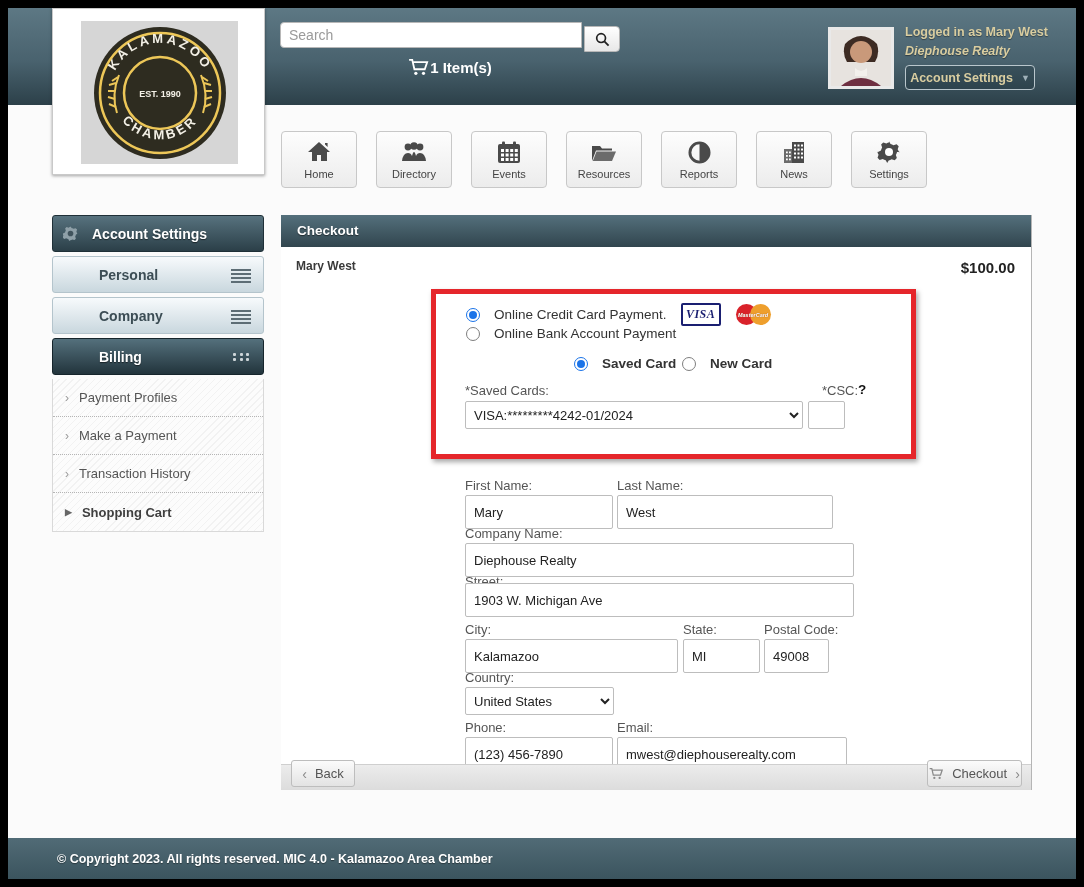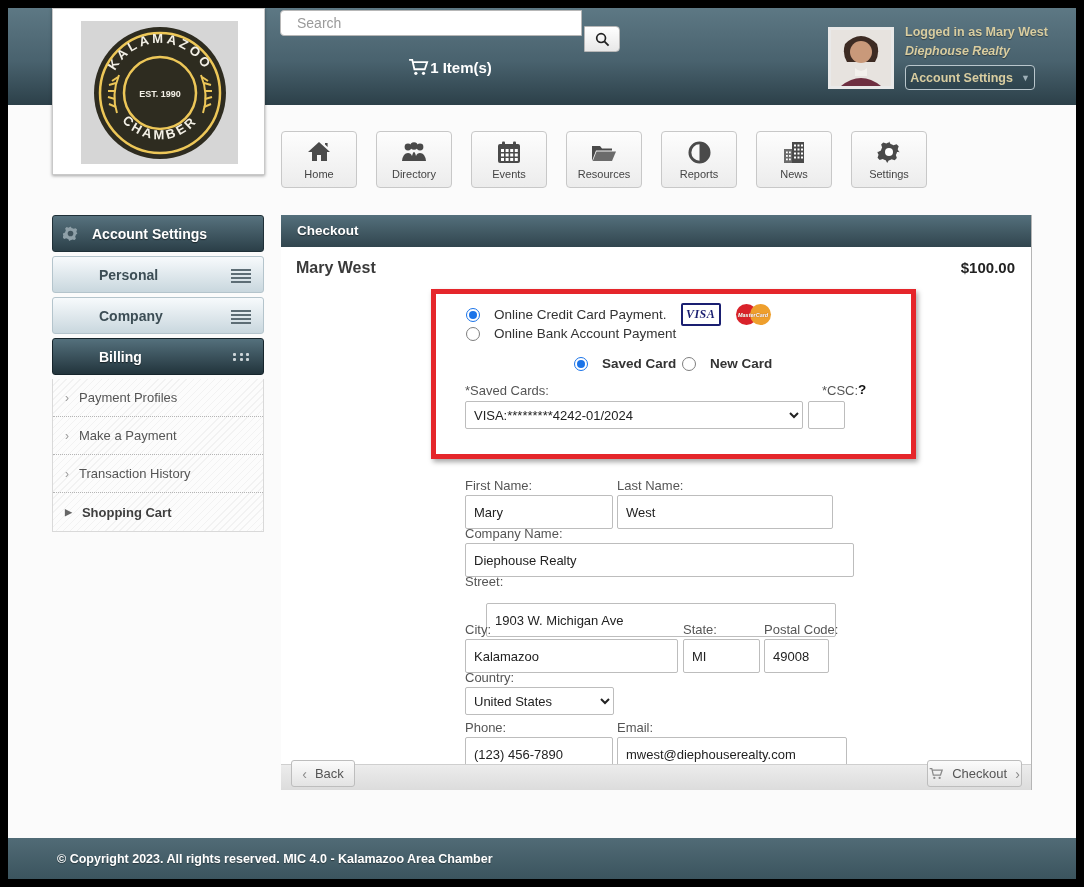--- a/index.html
+++ b/index.html
@@ -10,22 +10,22 @@
 
   
   .topbar { position:absolute; left:0; top:0; width:1068px; height:97px;
             background:linear-gradient(#5d7884,#49626e 55%,#2c4049); }
 
   .logo-card { position:absolute; left:44px; top:0; width:213px; height:167px;
                background:#fff; border:1px solid #c9c9c9; box-shadow:0 1px 3px rgba(0,0,0,.35); z-index:5; }
   .logo-inner { position:absolute; left:28px; top:12px; width:157px; height:143px; background:#d6d6d6;
                 display:flex; align-items:center; justify-content:center; }
 
-  .search-input { position:absolute; left:272px; top:2px; width:302px; height:26px;
-                  border:1px solid #b7b7b7; border-radius:4px 0 0 4px; padding:0 16px;
+  .search-input { position:absolute; left:272px; top:14px; width:302px; height:26px;
+                  border:1px solid #b7b7b7; border-radius:4px 0 0 4px; padding:0 8px;
                   font:14px "Liberation Sans",sans-serif; color:#333; background:#fff; }
   .search-input::placeholder { color:#9a9a9a; }
   .search-btn { position:absolute; left:576px; top:18px; width:36px; height:26px;
                 background:linear-gradient(#fff,#e8e8e8); border:1px solid #b7b7b7;
                 border-radius:0 4px 4px 0; cursor:pointer; display:flex; align-items:center; justify-content:center; }
   .cart-line { position:absolute; left:272px; top:50px; width:340px; text-align:center; color:#fff;
                font-size:15px; font-weight:bold; display:flex; align-items:center; justify-content:center; }
 
   .avatar { position:absolute; left:820px; top:19px; width:66px; height:62px;
             border:3px solid #e9e9e9; background:#dcd6d0; overflow:hidden; }
@@ -75,21 +75,21 @@
   .sub-item .bullet { color:#9a9a9a; font-size:12px; }
   .sub-item.bold { font-weight:bold; color:#3f3f3f; }
   .sub-item.bold .bullet { color:#666; font-size:9px; }
 
   
   .panel { position:absolute; left:273px; top:207px; width:751px; height:575px; background:#fff;
            border-right:1px solid #b5b5b5; border-bottom:1px solid #b5b5b5; }
   .panel-hdr { position:absolute; left:0; top:0; width:100%; height:32px;
                background:linear-gradient(#54707c,#31454e); color:#fff; font-size:13.5px; font-weight:bold;
                line-height:32px; padding-left:16px; text-shadow:0 1px 1px rgba(0,0,0,.5); }
-  .cust-name { position:absolute; left:15px; top:44px; font-size:16px; font-weight:bold; color:#3a3a3a; }
+  .cust-name { position:absolute; left:15px; top:44px; font-size:12px; font-weight:bold; color:#3a3a3a; }
   .amount { position:absolute; right:16px; top:44px; font-size:15px; font-weight:bold; color:#222; }
 
   .hl-red { position:absolute; left:150px; top:74px; width:485px; height:170px;
             border:5px solid #e5262b; box-shadow:2px 3px 5px rgba(0,0,0,.35); pointer-events:none; z-index:9; }
 
   .radio { width:14px; height:14px; border-radius:50%; border:1px solid #7e7e7e; background:#fff;
            display:inline-block; position:relative; flex:none; cursor:pointer; }
   .radio.checked { border-color:#1a73e8; }
   .radio.checked::after { content:""; position:absolute; left:2px; top:2px; right:2px; bottom:2px;
                           background:#1a73e8; border-radius:50%; }
@@ -399,21 +399,21 @@
 
       <div class="fld-label" style="left:184px; top:263px">First Name:</div>
       <input class="fld-input" style="left: 184px; top: 280px; width: 148px;" value="Mary">
       <div class="fld-label" style="left:336px; top:263px">Last Name:</div>
       <input class="fld-input" style="left: 336px; top: 280px; width: 216px;" value="West">
 
       <div class="fld-label" style="left:184px; top:311px">Company Name:</div>
       <input class="fld-input" style="left: 184px; top: 328px; width: 389px;" value="Diephouse Realty">
 
       <div class="fld-label" style="left:184px; top:359px">Street:</div>
-      <input class="fld-input" style="left: 184px; top: 388px; width: 350px; margin-left: 21px;" value="1903 W. Michigan Ave">
+      <input class="fld-input" style="left: 184px; top: 368px; width: 389px;" value="1903 W. Michigan Ave">
 
       <div class="fld-label" style="left:184px; top:407px">City:</div>
       <input class="fld-input" style="left: 184px; top: 424px; width: 213px;" value="Kalamazoo">
       <div class="fld-label" style="left:402px; top:407px">State:</div>
       <input class="fld-input" style="left: 402px; top: 424px; width: 77px;" value="MI">
       <div class="fld-label" style="left:483px; top:407px">Postal Code:</div>
       <input class="fld-input" style="left: 483px; top: 424px; width: 65px;" value="49008">
 
       <div class="fld-label" style="left:184px; top:455px">Country:</div>
       <select class="fld-select" style="left:184px; top:472px; width:149px">

